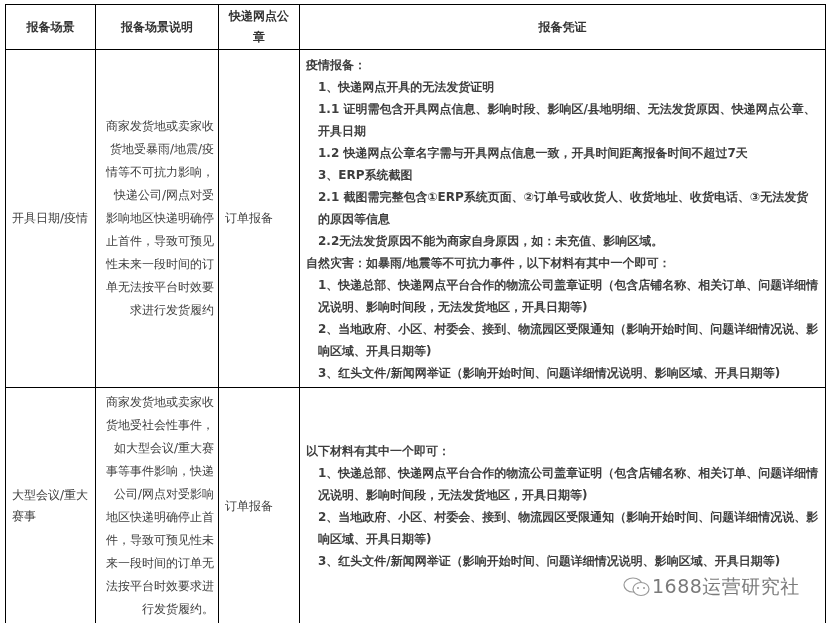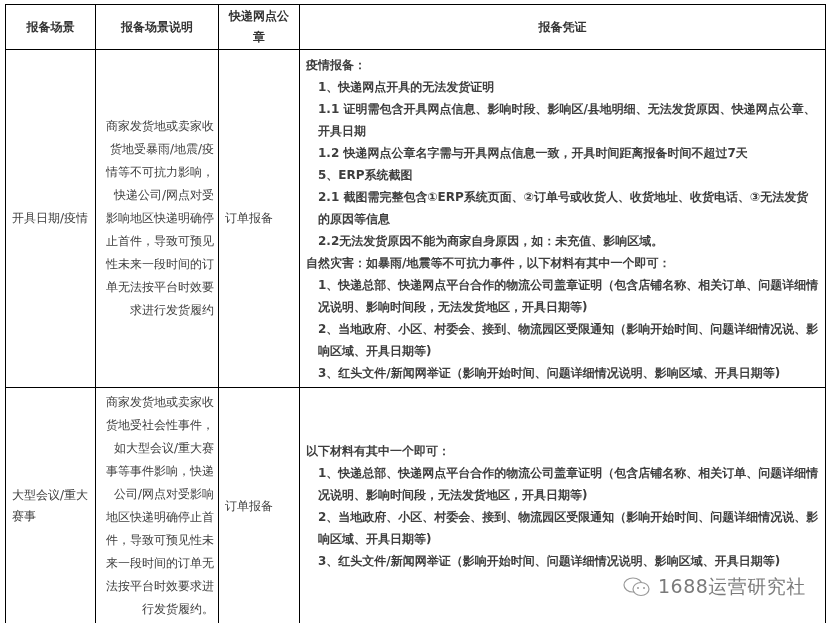--- a/index.html
+++ b/index.html
@@ -8,21 +8,21 @@
   table { position:absolute; left:5px; top:4px; border-collapse:collapse; table-layout:fixed; width:820px; }
   td, th { border:1px solid #000; vertical-align:middle; font-size:12px; line-height:21px; padding:3px 6px; }
   th { font-weight:bold; color:#333; text-align:center; height:44px; padding:0 6px; }
   col.c1 { width:90px; } col.c2 { width:123px; } col.c3 { width:81px; } col.c4 { width:526px; }
   td.scene { text-align:left; padding-left:6px; }
   td.desc { padding-left:6px; padding-right:4px; line-height:23px;text-align:right; }
   td.method { text-align:left; }
   td.evidence { line-height:22px; padding:2px 6px; }
   .ln { display:block;font-weight:bold; }
   .ind { padding-left:12px; }
-  .watermark { position:absolute; left:622px; top:574px; font-size:19px; color:#7a7a7a; letter-spacing:0.5px; display:flex; align-items:center; gap:6px; }
+  .watermark { position:absolute; left:622px; top:574px; font-size:19px; color:#7a7a7a; letter-spacing:0.5px; display:flex; align-items:center; }
   .wm-icon { width:30px; height:22px; }
 </style>
 </head>
 <body>
 
 <table>
   <colgroup>
       <col class="c1">
       <col class="c2">
       <col class="c3">
@@ -39,21 +39,21 @@
   <tbody>
     <tr style="height:338px;">
       <td class="scene">开具日期/疫情</td>
       <td class="desc">商家发货地或卖家收货地受暴雨/地震/疫情等不可抗力影响，快递公司/网点对受影响地区快递明确停止首件，导致可预见性未来一段时间的订单无法按平台时效要求进行发货履约</td>
       <td class="method">订单报备</td>
       <td class="evidence">
         <span class="ln">疫情报备：</span>
         <span class="ln ind">1、快递网点开具的无法发货证明</span>
         <span class="ln ind">1.1 证明需包含开具网点信息、影响时段、影响区/县地明细、无法发货原因、快递网点公章、开具日期</span>
         <span class="ln ind">1.2 快递网点公章名字需与开具网点信息一致，开具时间距离报备时间不超过7天</span>
-        <span class="ln ind">5、ERP系统截图</span>
+        <span class="ln ind">3、ERP系统截图</span>
         <span class="ln ind">2.1 截图需完整包含①ERP系统页面、②订单号或收货人、收货地址、收货电话、③无法发货的原因等信息</span>
         <span class="ln ind">2.2无法发货原因不能为商家自身原因，如：未充值、影响区域。</span>
         <span class="ln">自然灾害：如暴雨/地震等不可抗力事件，以下材料有其中一个即可：</span>
         <span class="ln ind">1、快递总部、快递网点平台合作的物流公司盖章证明（包含店铺名称、相关订单、问题详细情况说明、影响时间段，无法发货地区，开具日期等)</span>
         <span class="ln ind">2、当地政府、小区、村委会、接到、物流园区受限通知（影响开始时间、问题详细情况说、影响区域、开具日期等)</span>
         <span class="ln ind">3、红头文件/新闻网举证（影响开始时间、问题详细情况说明、影响区域、开具日期等)</span>
       </td>
     </tr>
     <tr style="height:227px;">
       <td class="scene">大型会议/重大赛事</td>

